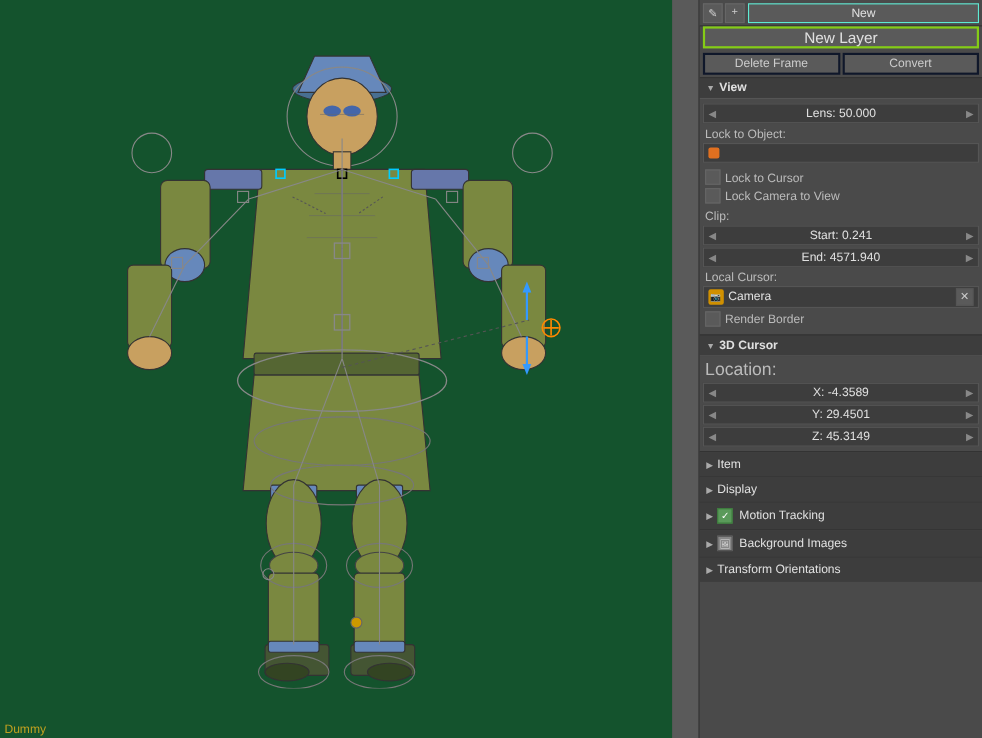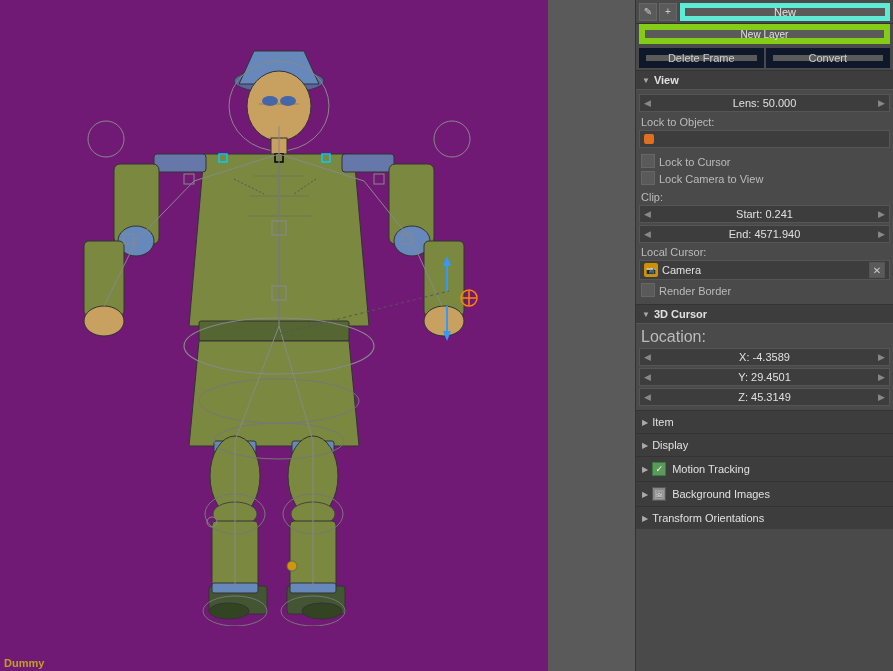--- a/index.html
+++ b/index.html
@@ -11,25 +11,24 @@
       font-size: 11px;
       color: #e0e0e0;
       overflow: hidden;
       position: relative;
     }
 
     
     #viewport {
       position: absolute;
       left: 0; top: 0;
-      width: 548px;
+      width: 611px;
       height: 671px;
-      background: #701a75;
+      background: #14532d;
       overflow: hidden;
-      font-weight: bold;
     }
 
     #viewport-character {
       width: 100%;
       height: 100%;
       display: flex;
       align-items: center;
       justify-content: center;
       position: relative;
     }
@@ -73,41 +72,41 @@
       justify-content: center;
       cursor: pointer;
       font-size: 10px;
       color: #ccc;
     }
 
     .new-btn {
       flex: 1;
       height: 18px;
       background: #5a5a5a;
-      border: 5px solid #5eead4;
+      border: 1px solid #5eead4;
       color: #e0e0e0;
       font-size: 11px;
       cursor: pointer;
       display: flex;
       align-items: center;
       justify-content: center;
     }
 
     
     #delete-convert-row {
       display: flex;
       gap: 2px;
       margin: 2px 3px;
     }
 
     .del-btn, .conv-btn {
       flex: 1;
       height: 20px;
       background: #5a5a5a;
-      border: 7px solid #0f172a;
+      border: 2px solid #0f172a;
       color: #ccc;
       font-size: 11px;
       cursor: pointer;
       display: flex;
       align-items: center;
       justify-content: center;
     }
 
     
     .section-header {
@@ -320,23 +319,23 @@
 
     #panel-scroll::-webkit-scrollbar { width: 6px; }
     #panel-scroll::-webkit-scrollbar-track { background: #3a3a3a; }
     #panel-scroll::-webkit-scrollbar-thumb { background: #666; }
 
     .full-width-btn {
       width: calc(100% - 6px);
       margin: 0 3px 2px 3px;
       height: 20px;
       background: #5a5a5a;
-      border: 6px solid #84cc16;
+      border: 2px solid #84cc16;
       color: #e0e0e0;
-      font-size: 10px;
+      font-size: 14px;
       cursor: pointer;
       display: flex;
       align-items: center;
       justify-content: center;
     }
 
   </style>
 </head>
 <body>
 

